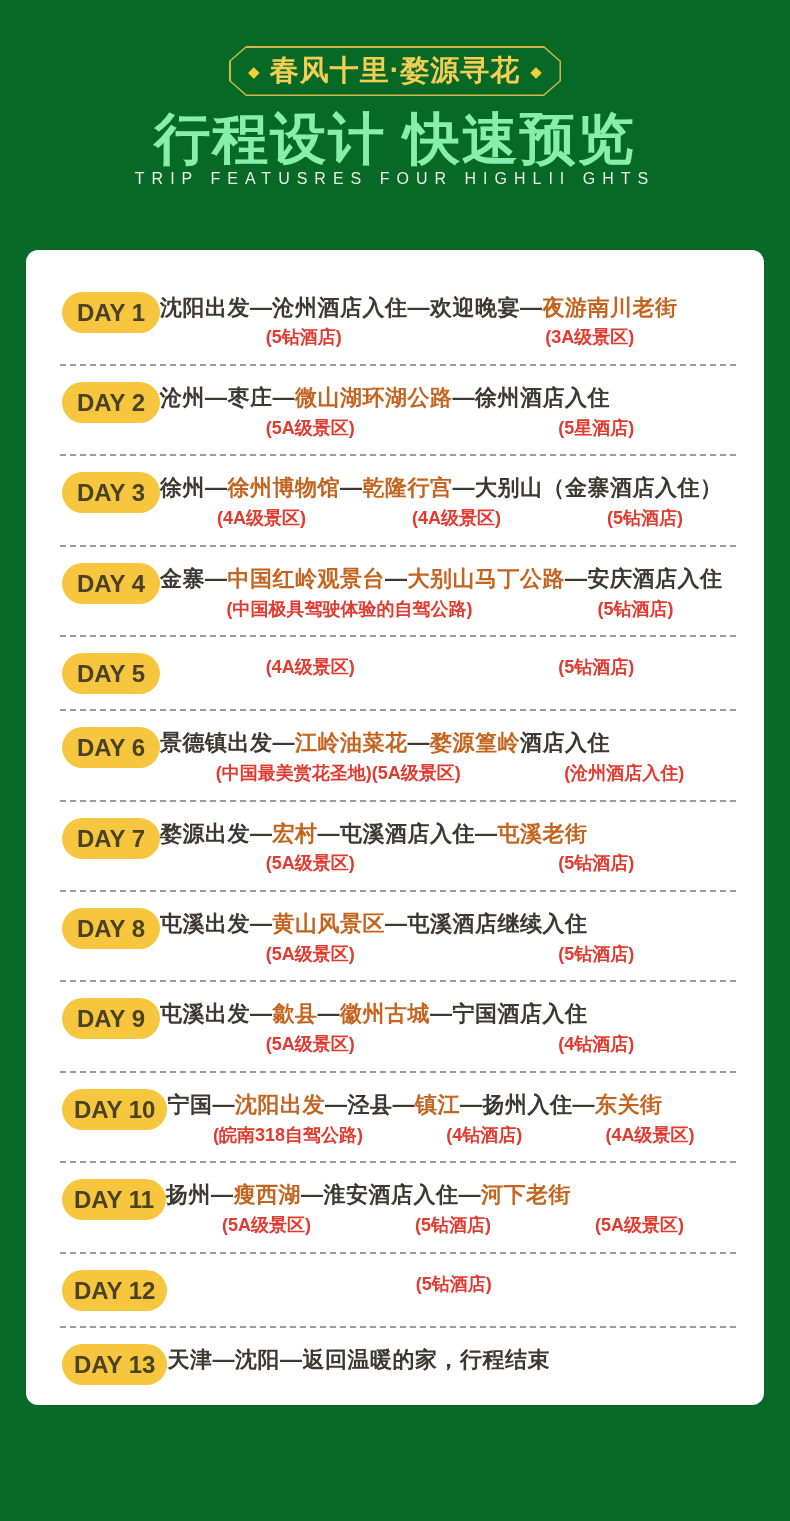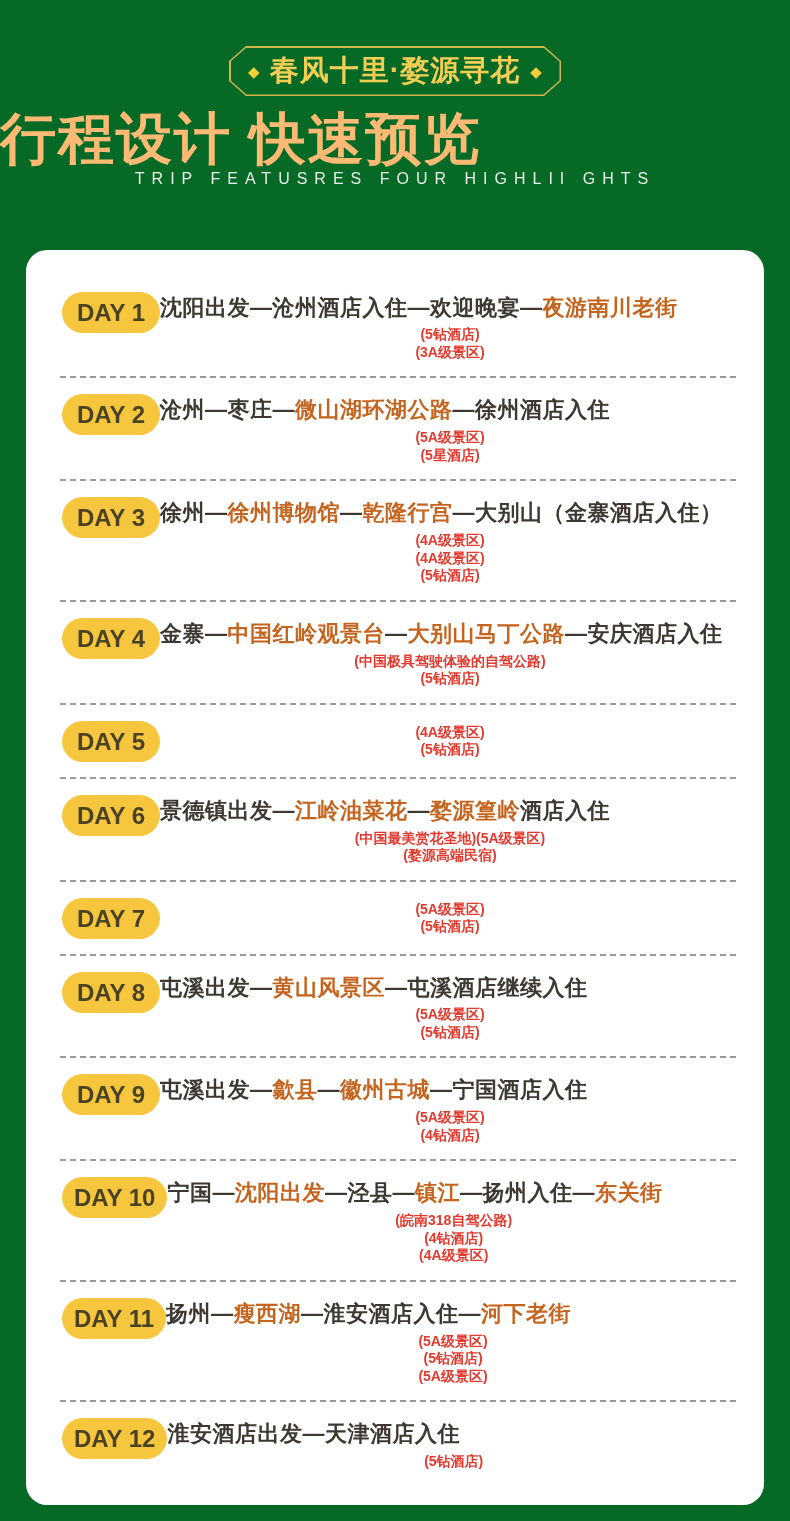--- a/index.html
+++ b/index.html
@@ -42,51 +42,51 @@
   }
   .ribbon .diamond{
     position:relative;z-index:2;color:var(--diamond-gold);
     font-size:15px;line-height:1;margin:0 10px;
   }
   .ribbon-label{
     position:relative;z-index:2;color:var(--gold-text);
     font-size:29px;font-weight:700;letter-spacing:1px;white-space:nowrap;
   }
   .page-title{
-    margin-top:12px;color:#fdba74;
+    margin-top:12px;text-align:center;color:#86efac;
     font-size:56px;font-weight:800;letter-spacing:2px;line-height:1.1;
     white-space:nowrap;
   }
   .page-subtitle{
     text-align:center;color:var(--subtitle-white);
     font-size:16px;font-weight:500;letter-spacing:7px;white-space:nowrap;
   }
 
   
   .card{
     width:738px;margin:62px auto 0;background:var(--card-white);
-    border-radius:21px;padding:42px 24px 34px 30px;
+    border-radius:12px;padding:42px 24px 20px 30px;
   }
   .day-row{display:flex;align-items:flex-start;}
   .day-badge{
     flex:none;margin-left:6px;min-width:98px;text-align:center;
     background:var(--badge-yellow);color:var(--badge-text);
     font-weight:700;font-size:24px;line-height:1;
     padding:9px 12px 8px;border-radius:22px;white-space:nowrap;
   }
   .day-text{flex:1;min-width:0;}
   .route{
     font-size:22px;font-weight:600;color:var(--route-dark);
     line-height:1.45;white-space:nowrap;letter-spacing:0.5px;
   }
   .route .hl{color:var(--route-highlight);}
   .notes{
     display:flex;justify-content:space-around;align-items:center;
-    font-size:14px;font-weight:600;color:var(--note-red);
-    line-height:1.25;margin-top:3px;padding:0 4px;white-space:nowrap;flex-direction:column;
+    font-size:18px;font-weight:600;color:var(--note-red);
+    line-height:1.25;margin-top:3px;padding:0 4px;white-space:nowrap;
   }
   .sep{border-bottom:2px dashed var(--separator-gray);margin:15px 4px 16px;}
   .day-block:last-child .sep{display:none;}
 </style>
 </head>
 <body>
 
 <div class="poster">
 
   <div class="ribbon">
@@ -172,31 +172,32 @@
     <div class="sep"></div>
   </div>
 
   <div class="day-block">
     <div class="day-row">
       <span class="day-badge">DAY 6</span>
       <div class="day-text">
         <div class="route"><span>景德镇出发—</span><span class="hl">江岭油菜花</span><span>—</span><span class="hl">婺源篁岭</span><span>酒店入住</span></div>
         <div class="notes">
                 <span>(中国最美赏花圣地)(5A级景区)</span>
-                <span>(婺源高端民宿)</span>
+                <span>(沧州酒店入住)</span>
               </div>
       </div>
     </div>
     <div class="sep"></div>
   </div>
 
   <div class="day-block">
     <div class="day-row">
       <span class="day-badge">DAY 7</span>
       <div class="day-text">
+        <div class="route"><span>婺源出发—</span><span class="hl">宏村</span><span>—屯溪酒店入住—</span><span class="hl">屯溪老街</span></div>
         <div class="notes">
                 <span>(5A级景区)</span>
                 <span>(5钻酒店)</span>
               </div>
       </div>
     </div>
     <div class="sep"></div>
   </div>
 
   <div class="day-block">
@@ -254,25 +255,34 @@
               </div>
       </div>
     </div>
     <div class="sep"></div>
   </div>
 
   <div class="day-block">
     <div class="day-row">
       <span class="day-badge">DAY 12</span>
       <div class="day-text">
-        <div class="route"><span>淮安酒店出发—天津酒店入住</span></div>
-        <div class="notes">
-                <span>(5钻酒店)</span>
-              </div>
-      </div>
-    </div>
-    <div class="sep"></div>
-  </div>
-
+        <div class="notes">
+                <span>(5钻酒店)</span>
+              </div>
+      </div>
+    </div>
+    <div class="sep"></div>
+  </div>
+
+  <div class="day-block">
+    <div class="day-row">
+      <span class="day-badge">DAY 13</span>
+      <div class="day-text">
+        <div class="route"><span>天津—沈阳—返回温暖的家，行程结束</span></div>
+
+      </div>
+    </div>
+
+  </div>
 </div>
   </div>
 
 </div>
 
 </body></html>

